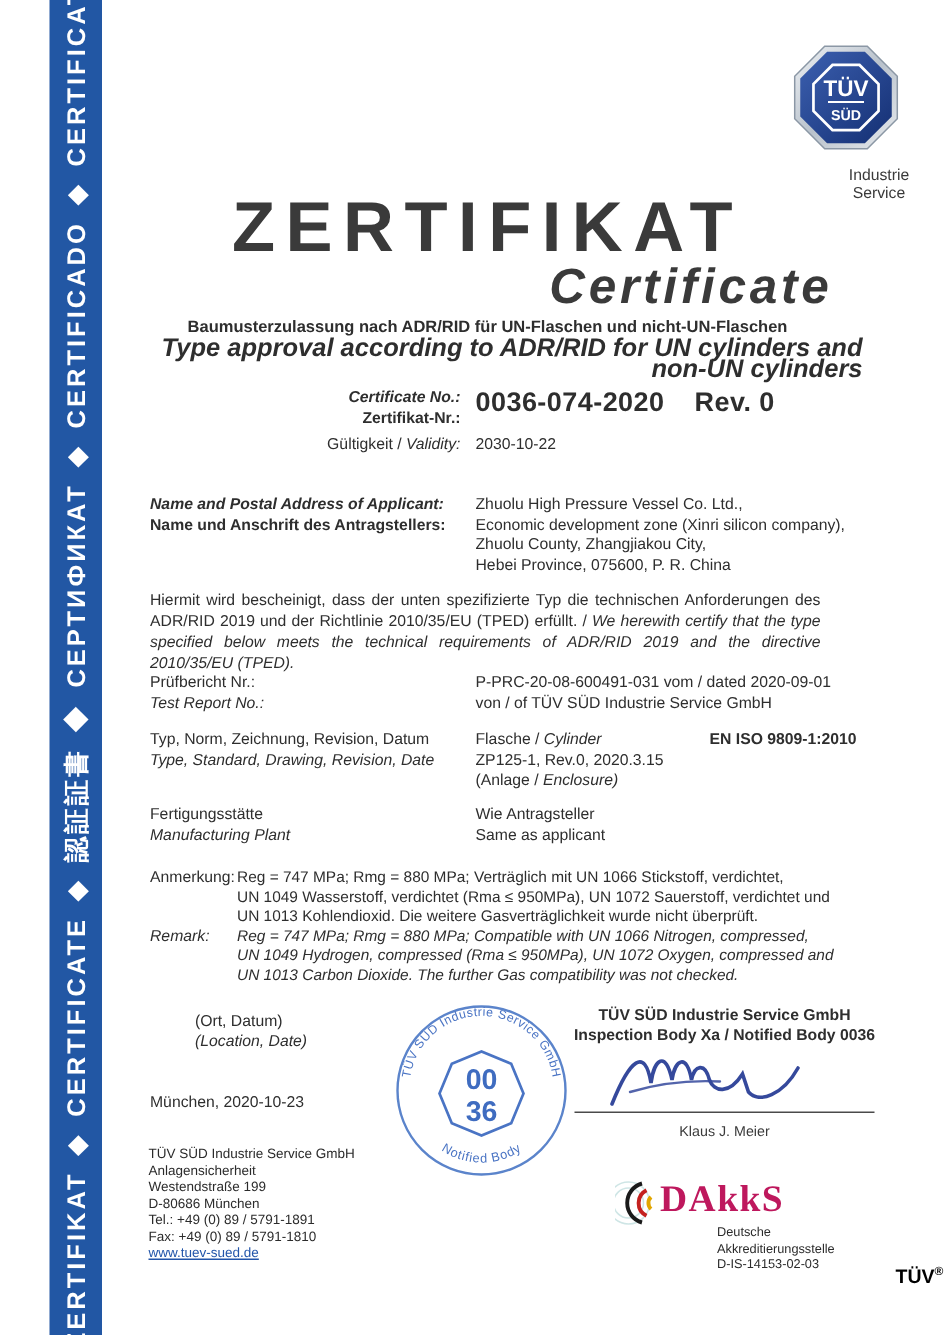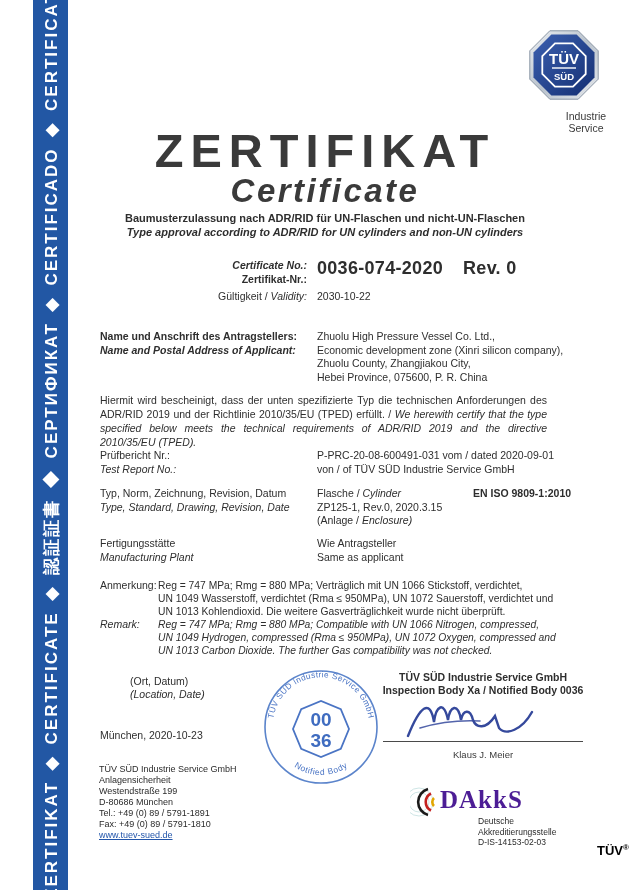--- a/index.html
+++ b/index.html
@@ -15,24 +15,24 @@
     transform: translate(-50%,-50%) rotate(-90deg);
     white-space: nowrap; color: #ffffff; font-weight: bold;
     font-size: 17px; letter-spacing: 2px; word-spacing: 4px;
   }
   
   .logo-wrap { position: absolute; left: 519px; top: 26px; width: 90px; text-align: center; }
   .logo-caption { margin-top: 2px; font-size: 10.5px; color: #3a3a3a; margin-left: 44px; }
   
   .title-block { position: absolute; left: 95px; top: 118px; width: 460px; text-align: center; color: #3a3a3a; }
   .title-de { font-size: 47px; font-weight: bold; letter-spacing: 7px; line-height: 42px; margin-top: 12px; }
-  .title-en { font-size: 33px; font-weight: bold; font-style: italic; letter-spacing: 2.5px; line-height: 38px; }
+  .title-en { font-size: 33px; font-weight: bold; font-style: italic; letter-spacing: 2.5px; line-height: 38px; text-align: right; }
   .subtitle-block { position: absolute; left: 75px; top: 211px; width: 500px; text-align: center; line-height: 14px; }
   .subtitle-de { font-size: 11px; font-weight: bold; }
-  .subtitle-en { font-size: 11px; font-weight: bold; font-style: italic; }
+  .subtitle-en { font-size: 17px; font-weight: bold; font-style: italic; text-align: right; }
   
   .lbl-col { position: absolute; left: 100px; width: 207px; line-height: 13.5px; font-size: 10.5px; }
   .lbl-right { text-align: right; }
   .val-col { position: absolute; left: 317px; line-height: 13.5px; font-size: 10.5px; white-space: nowrap; }
   .b { font-weight: bold; }
   .i { font-style: italic; }
   .certno-value { position: absolute; left: 317px; top: 258px; font-size: 18px; font-weight: bold; letter-spacing: 0.3px; white-space: nowrap; }
   .certno-rev { margin-left: 20px; }
   .statement { position: absolute; left: 100px; top: 393px; width: 447px; font-size: 10.5px; line-height: 14px; text-align: justify; }
   .std-col { position: absolute; left: 473px; top: 487px; font-size: 10.5px; font-weight: bold; white-space: nowrap; }
@@ -42,21 +42,21 @@
   .ort-block { position: absolute; left: 100px; top: 675px; font-size: 10.5px; line-height: 13px; margin-left: 30px; }
   .place-value { position: absolute; left: 100px; top: 729px; font-size: 10.5px; }
   .stamp-wrap { position: absolute; left: 261px; top: 667px; }
   .issuer-block { position: absolute; left: 378px; top: 671px; width: 210px; text-align: center; font-size: 10.5px; font-weight: bold; line-height: 13px; }
   .signature-wrap { position: absolute; left: 400px; top: 694px; }
   .sig-line { position: absolute; left: 383px; top: 741px; width: 200px; border-top: 1px solid #4a4a4a; }
   .signer-name { position: absolute; left: 383px; top: 749px; width: 200px; text-align: center; font-size: 9.5px; color: #3a3a3a; }
   .address-block { position: absolute; left: 99px; top: 764px; font-size: 9px; line-height: 11px; color: #2b2b2b; }
   .website-link { color: #2255aa; text-decoration: underline; cursor: pointer; }
   .dakks-wrap { position: absolute; left: 410px; top: 786px; }
-  .dakks-name { position: absolute; left: 440px; top: 786px; font-family: "Liberation Serif", serif; font-weight: bold; font-size: 25px; letter-spacing: 1px; color: #4c1d95; }
+  .dakks-name { position: absolute; left: 440px; top: 786px; font-family: "Liberation Serif", serif; font-weight: bold; font-size: 25px; letter-spacing: 1px; color: #be185d; }
   .dakks-sub { position: absolute; left: 478px; top: 816px; font-size: 8.5px; line-height: 10.5px; color: #2b2b2b; }
   .tuv-mark { position: absolute; left: 597px; top: 843px; font-size: 13px; font-weight: bold; color: #000000; }
   .tuv-mark sup { font-size: 8px; }
 </style>
 </head>
 <body>
 
 <div class="page">
 
   <div class="band">
@@ -104,22 +104,22 @@
   <div class="certno-value">
     <span>0036-074-2020</span><span class="certno-rev">Rev. 0</span>
   </div>
 
   <div class="lbl-col lbl-right" style="top:290px;">
     <span>Gültigkeit / </span><span class="i">Validity:</span>
   </div>
   <div class="val-col" style="top:290px;">2030-10-22</div>
 
   <div class="lbl-col" style="top:330px;">
+    <div class="b i">Name and Postal Address of Applicant:</div>
     <div class="b">Name und Anschrift des Antragstellers:</div>
-    <div class="b i">Name and Postal Address of Applicant:</div>
   </div>
   <div class="val-col" style="top:330px;">
     <div>Zhuolu High Pressure Vessel Co. Ltd.,</div>
     <div>Economic development zone (Xinri silicon company),</div>
     <div>Zhuolu County, Zhangjiakou City,</div>
     <div>Hebei Province, 075600, P. R. China</div>
   </div>
 
   <div class="statement">
     <span>Hiermit wird bescheinigt, dass der unten spezifizierte Typ die technischen Anforderungen des ADR/RID 2019 und der Richtlinie 2010/35/EU (TPED) erfüllt. / </span><span class="i">We herewith certify that the type specified below meets the technical requirements of ADR/RID 2019 and the directive 2010/35/EU (TPED).</span>

